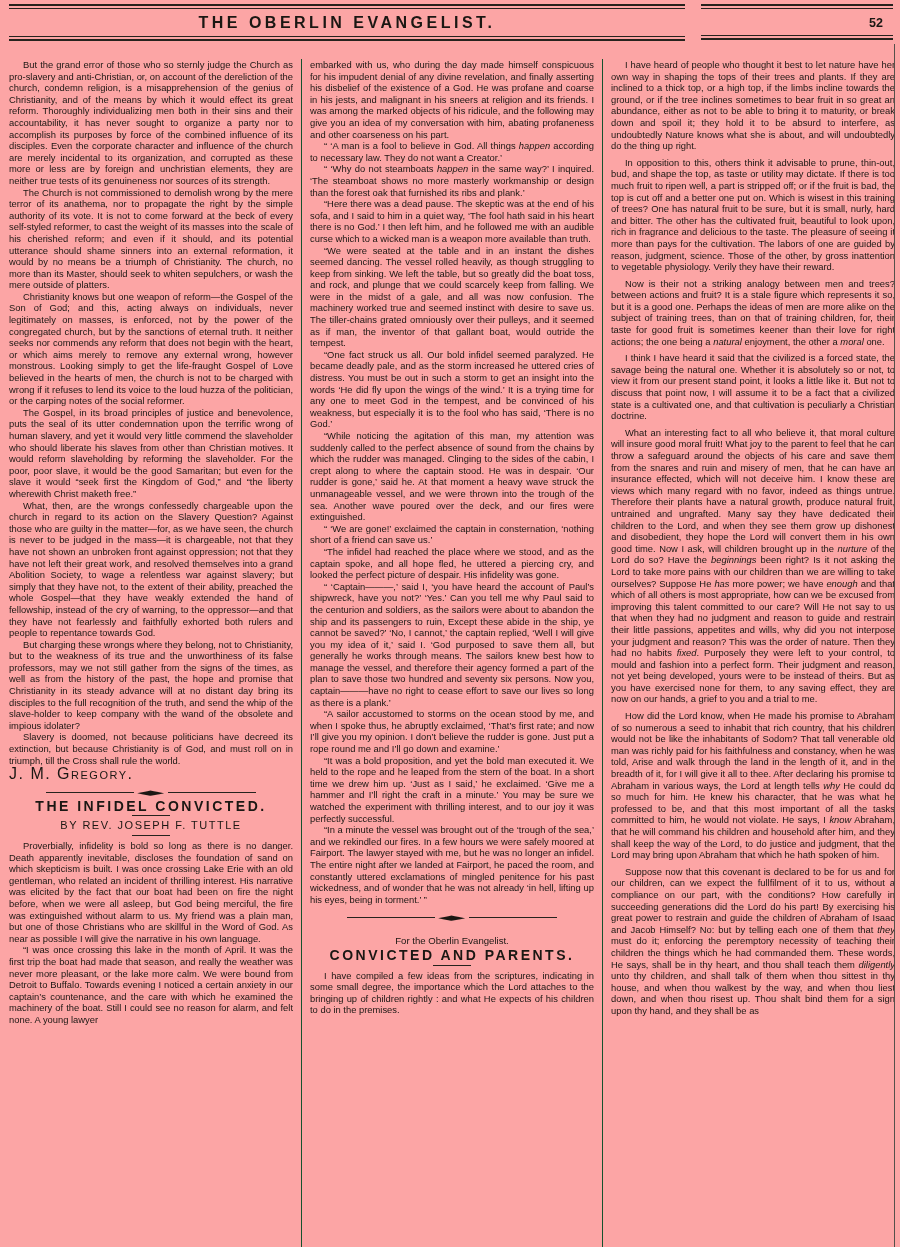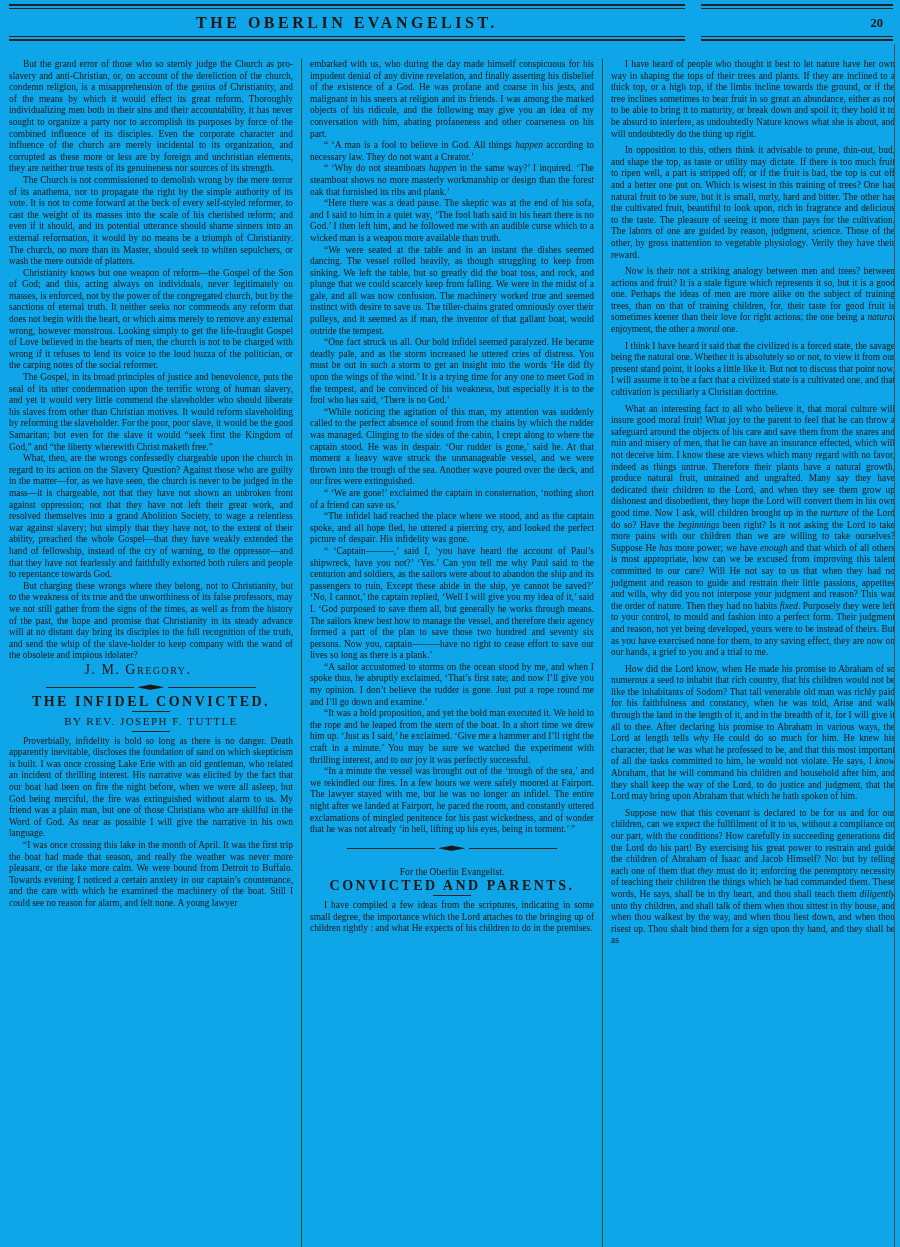--- a/index.html
+++ b/index.html
@@ -1,22 +1,22 @@
 <!DOCTYPE html>
 <html><head>
 <meta charset="utf-8">
 <style>
   html, body { margin: 0; padding: 0; }
   body { background: #cfccc4; }
   .page {
     width: 900px; height: 1247px;
     margin: 0 auto;
-    background: #0ea5e9;
+    background: #fca5a5;
     color: #1b1713;
-    font-family: Liberation Serif, serif;
+    font-family: Liberation Sans, sans-serif;
     position: relative;
     overflow: hidden;
     box-sizing: border-box;
   }
   
   .header { display: flex; padding: 4px 7px 0 9px; align-items: stretch; }
   .header-left { width: 676px; }
   .header-right { flex: 1; margin-left: 16px; }
   .double-rule { height: 2px; border-top: 2px solid #26221d; border-bottom: 1px solid #26221d; }
   .double-rule.flip { border-top-width: 1px; border-bottom-width: 2px; }
@@ -40,22 +40,22 @@
   }
   .col + .col { border-left: 1px solid #14532d; padding-left: 8px; margin-left: 8px; }
   .page-right-edge {
     position: absolute; top: 44px; bottom: 0; right: 3px; width: 2px;
     border-left: 1px solid #55504a;
   }
   .para { margin: 0; text-indent: 14px; }
   .para.noindent { text-indent: 0; }
   .col[data-column="2"] .para { margin-bottom: 5px; }
   .signature {
-    margin: 2px 26px 3px 0; text-align: center;
-    font-variant: small-caps; letter-spacing: 1.5px; font-size: 14px;
+    margin: 2px 26px 3px 0; text-align: left;
+    font-variant: small-caps; letter-spacing: 1.5px; font-size: 16px;
   }
   .ornament { display: flex; align-items: center; justify-content: center; width: 210px; margin: 9px auto 5px; }
   .ornament .line { flex: 1; border-top: 1px solid #26221d; }
   .ornament .diamond { font-size: 7px; transform: scaleX(5) scaleY(1); margin: 0 14px; line-height: 7px; }
   .art-heading {
     margin: 3px 0 1px; text-align: center;
     font-size: 14px; font-weight: bold; letter-spacing: 2.5px;
     text-indent: 0;
   }
   .short-rule { width: 38px; border-top: 1px solid #26221d; margin: 3px auto 4px; }
@@ -67,33 +67,34 @@
 
 <div class="page">
   <div class="header">
     <div class="header-left">
       <div class="double-rule"></div>
       <div class="masthead-title">THE OBERLIN EVANGELIST.</div>
       <div class="double-rule flip"></div>
     </div>
     <div class="header-right">
       <div class="double-rule"></div>
-      <div class="page-number">20</div>
+      <div class="page-number">52</div>
       <div class="double-rule flip"></div>
     </div>
   </div>
 
   <div class="cols">
     <div class="col" data-column="0">
         <p class="para">But the grand error of those who so sternly judge the Church as pro-slavery and anti-Christian, or, on account of the dereliction of the church, condemn religion, is a misapprehension of the genius of Christianity, and of the means by which it would effect its great reform. Thoroughly individualizing men both in their sins and their accountability, it has never sought to organize a party nor to accomplish its purposes by force of the combined influence of its disciples. Even the corporate character and influence of the church are merely incidental to its organization, and corrupted as these more or less are by foreign and unchristian elements, they are neither true tests of its genuineness nor sources of its strength.</p>
         <p class="para">The Church is not commissioned to demolish wrong by the mere terror of its anathema, nor to propagate the right by the simple authority of its vote. It is not to come forward at the beck of every self-styled reformer, to cast the weight of its masses into the scale of his cherished reform; and even if it should, and its potential utterance should shame sinners into an external reformation, it would by no means be a triumph of Christianity. The church, no more than its Master, should seek to whiten sepulchers, or wash the mere outside of platters.</p>
         <p class="para">Christianity knows but one weapon of reform—the Gospel of the Son of God; and this, acting always on individuals, never legitimately on masses, is enforced, not by the power of the congregated church, but by the sanctions of eternal truth. It neither seeks nor commends any reform that does not begin with the heart, or which aims merely to remove any external wrong, however monstrous. Looking simply to get the life-fraught Gospel of Love believed in the hearts of men, the church is not to be charged with wrong if it refuses to lend its voice to the loud huzza of the politician, or the carping notes of the social reformer.</p>
         <p class="para">The Gospel, in its broad principles of justice and benevolence, puts the seal of its utter condemnation upon the terrific wrong of human slavery, and yet it would very little commend the slaveholder who should liberate his slaves from other than Christian motives. It would reform slaveholding by reforming the slaveholder. For the poor, poor slave, it would be the good Samaritan; but even for the slave it would “seek first the Kingdom of God,” and “the liberty wherewith Christ maketh free.”</p>
         <p class="para">What, then, are the wrongs confessedly chargeable upon the church in regard to its action on the Slavery Question? Against those who are guilty in the matter—for, as we have seen, the church is never to be judged in the mass—it is chargeable, not that they have not shown an unbroken front against oppression; not that they have not left their great work, and resolved themselves into a grand Abolition Society, to wage a relentless war against slavery; but simply that they have not, to the extent of their ability, preached the whole Gospel—that they have weakly extended the hand of fellowship, instead of the cry of warning, to the oppressor—and that they have not fearlessly and faithfully exhorted both rulers and people to repentance towards God.</p>
         <p class="para">But charging these wrongs where they belong, not to Christianity, but to the weakness of its true and the unworthiness of its false professors, may we not still gather from the signs of the times, as well as from the history of the past, the hope and promise that Christianity in its steady advance will at no distant day bring its disciples to the full recognition of the truth, and send the whip of the slave-holder to keep company with the wand of the obsolete and impious idolater?</p>
+        <p class="para">Slavery is doomed, not because politicians have decreed its extinction, but because Christianity is of God, and must roll on in triumph, till the Cross shall rule the world.</p>
         <p class="signature">J. M. Gregory.</p>
         <div class="ornament">
           <span class="line"></span>
           <span class="diamond">◆</span>
           <span class="line"></span>
         </div>
         <h2 class="art-heading">THE INFIDEL CONVICTED.</h2>
         <div class="short-rule"></div>
         <p class="byline">BY REV. JOSEPH F. TUTTLE</p>
         <div class="short-rule"></div>

